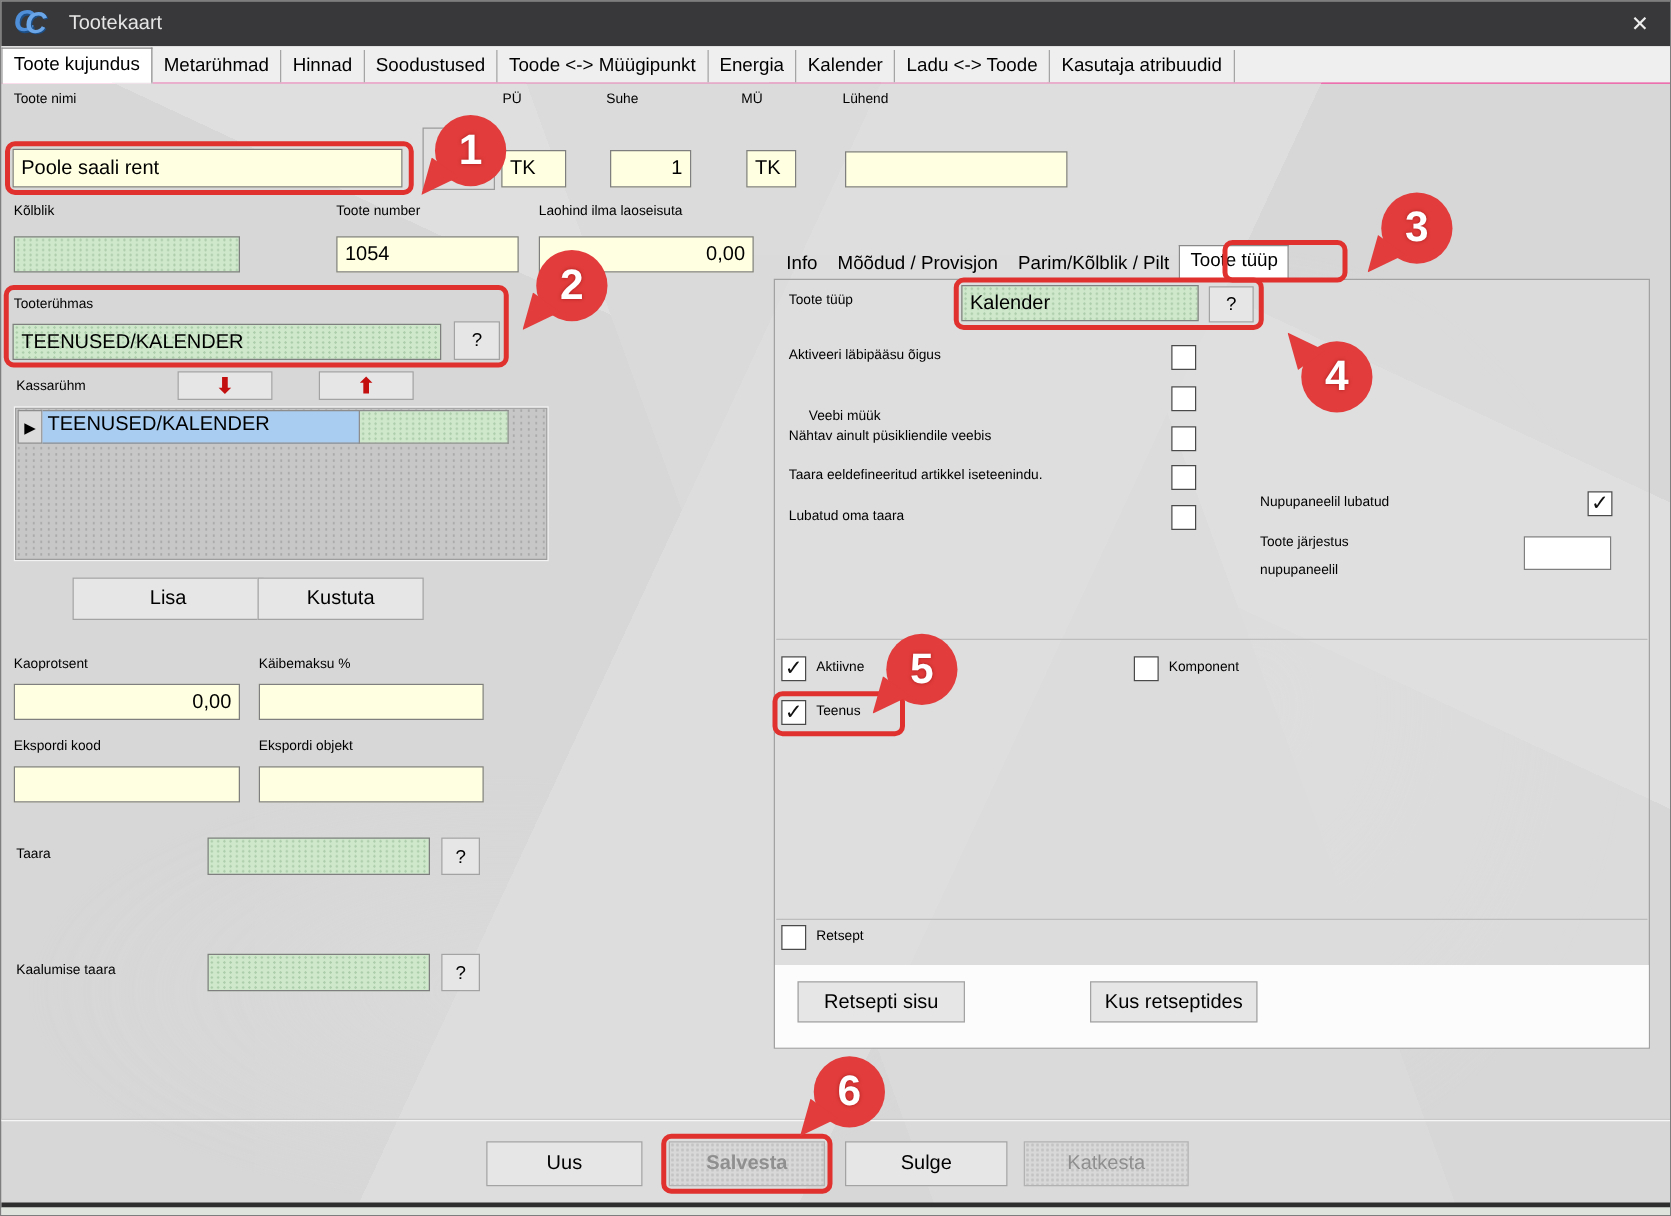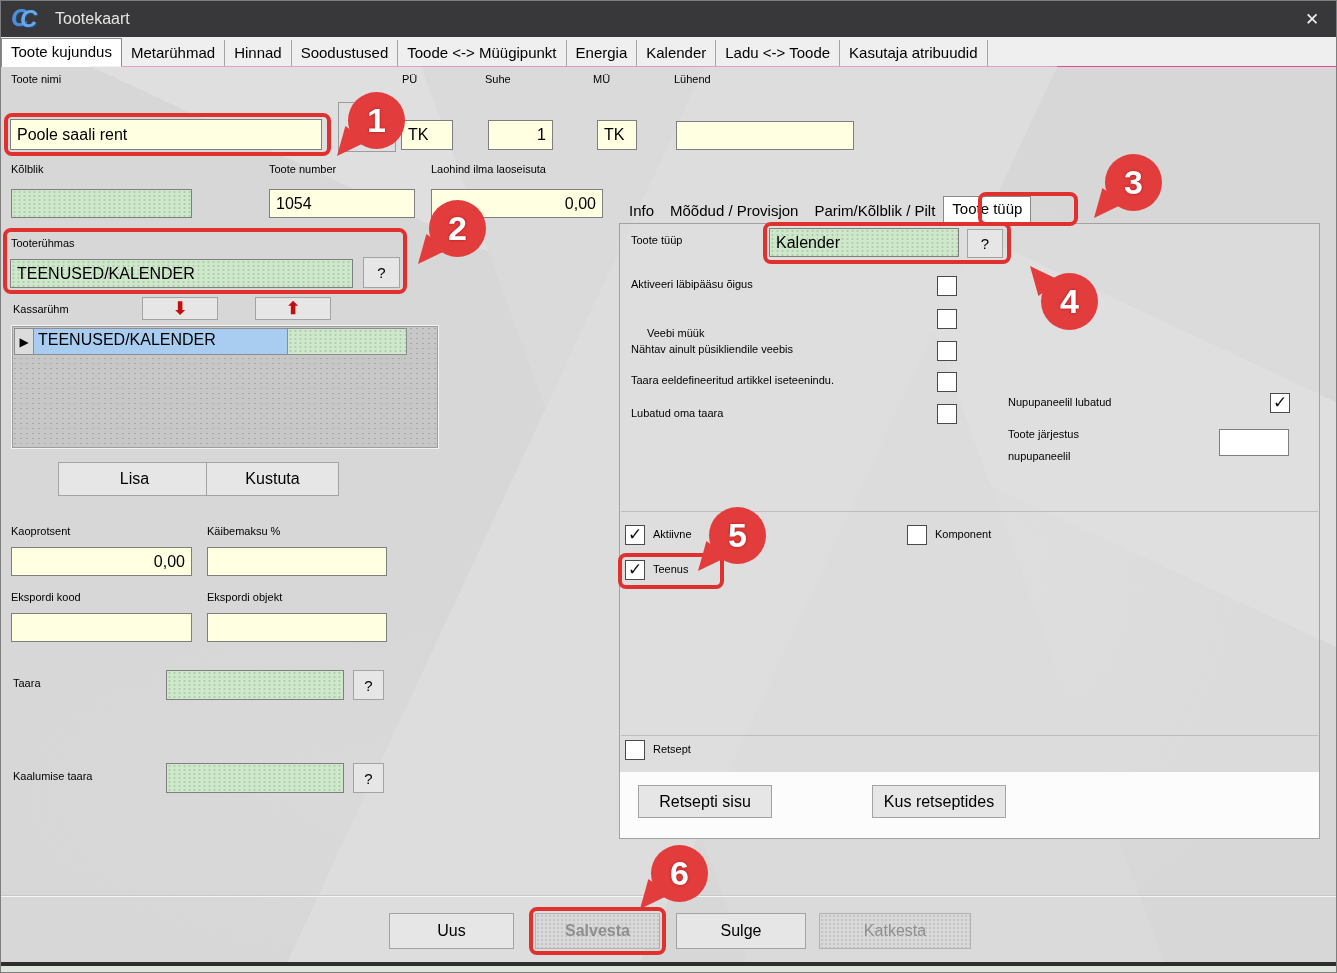--- a/index.html
+++ b/index.html
@@ -190,21 +190,21 @@
   <span class="chk" style="left:624px;top:739px;"></span>
   <span class="lbl" style="left:652px;top:742px;">Retsept</span>
 
   <div class="btn" style="left:637px;top:784px;width:134px;height:33px;z-index:5;">Retsepti sisu</div>
   <div class="btn" style="left:871px;top:784px;width:134px;height:33px;z-index:5;">Kus retseptides</div>
 
   <div class="sep lightline" style="left:0;top:894px;width:1337px;"></div>
   <div class="btn" style="left:388px;top:912px;width:125px;height:36px;">Uus</div>
   <div class="btn disabled" style="left:534px;top:912px;width:125px;height:36px;font-weight:bold;">Salvesta</div>
   <div class="btn" style="left:675px;top:912px;width:130px;height:36px;">Sulge</div>
-  <div class="btn disabled" style="left:818px;top:912px;width:152px;height:36px;text-align:center;">Katkesta</div>
+  <div class="btn disabled" style="left:818px;top:912px;width:132px;height:36px;text-align:center;">Katkesta</div>
   <div class="footer-darkline"></div>
   <div class="bottom-strip"></div>
 
   <div class="redbox" style="left:3px;top:112px;width:327px;height:43px;"></div>
   <div class="redbox" style="left:2px;top:227px;width:404px;height:66px;"></div>
   <div class="redbox" style="left:977px;top:191px;width:100px;height:34px;"></div>
   <div class="redbox" style="left:762px;top:221px;width:248px;height:42px;"></div>
   <div class="redbox" style="left:617px;top:552px;width:106px;height:36px;"></div>
   <div class="redbox" style="left:528px;top:906px;width:137px;height:48px;"></div>
 

